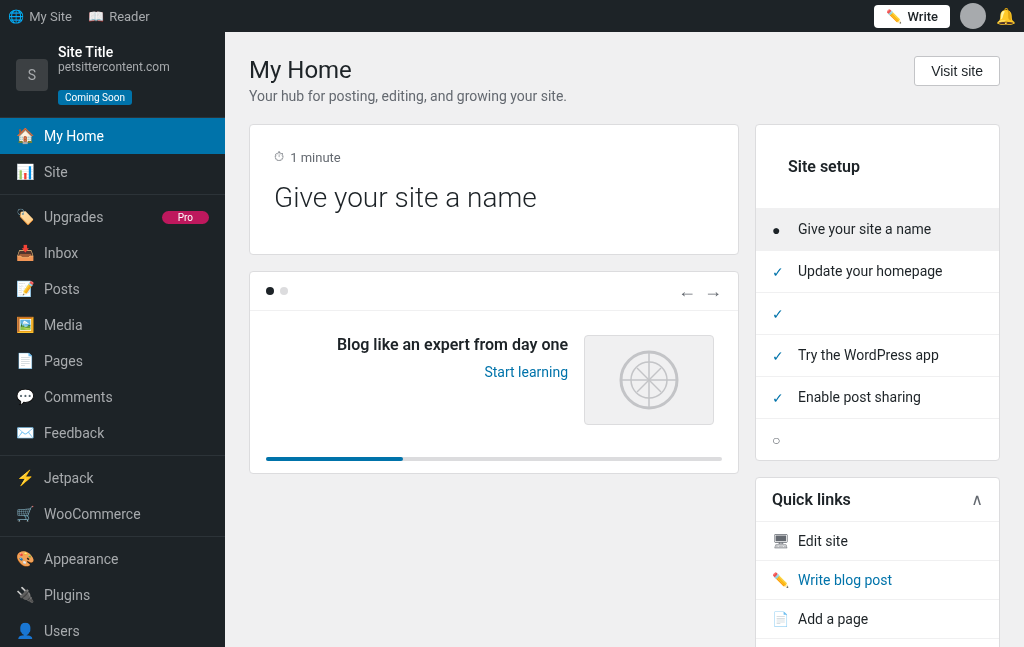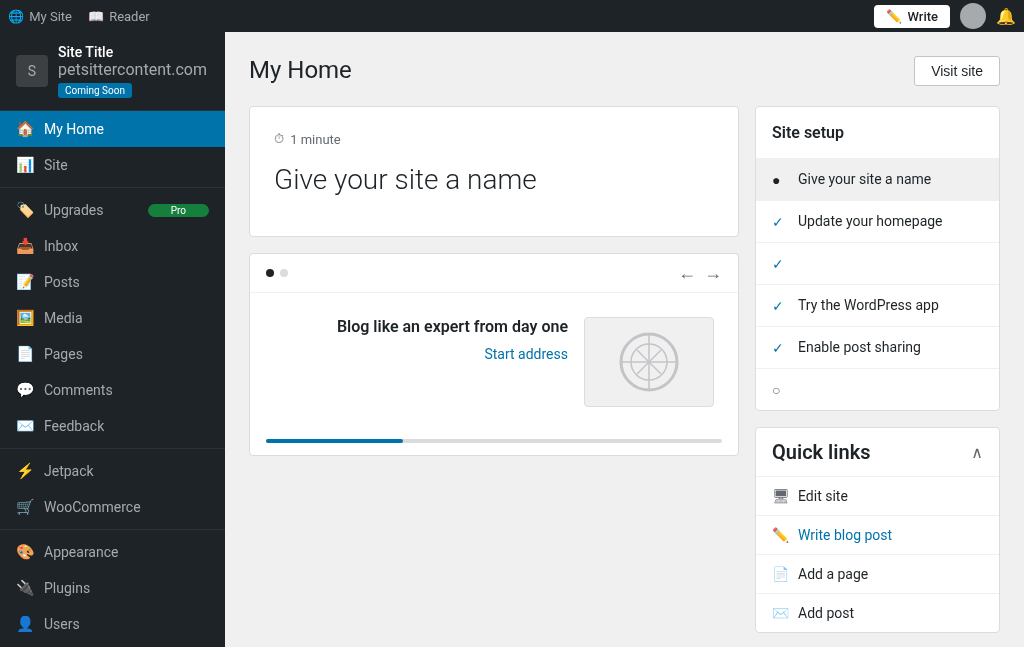--- a/index.html
+++ b/index.html
@@ -15,26 +15,26 @@
     .bell-icon { color: #a7aaad; font-size: 16px; }
 
     
     .main-layout { display: flex; flex: 1; overflow: hidden; }
 
     
     .sidebar { width: 225px; background: #1d2327; color: #a7aaad; display: flex; flex-direction: column; flex-shrink: 0; overflow-y: auto; }
     .site-info { padding: 12px 16px; border-bottom: 1px solid #2c3338; display: flex; align-items: center; gap: 10px; }
     .site-avatar { width: 32px; height: 32px; background: #3c4043; border-radius: 4px; display: flex; align-items: center; justify-content: center; color: #a7aaad; font-size: 14px; flex-shrink: 0; }
     .site-name { font-size: 14px; color: #fff; font-weight: 500; }
-    .site-url { font-size: 16px; color: #a7aaad; }
-    .coming-soon-badge { background: #0073aa; color: #fff; font-size: 10px; padding: 2px 7px; border-radius: 3px; display: inline-block; margin-top: 4px; }
+    .site-url { font-size: 12px; color: #a7aaad; }
+    .coming-soon-badge { background: #0073aa; color: #fff; font-size: 10px; padding: 2px 7px; border-radius: 3px; display: inline-block; margin-top: 16px; }
     .nav-item { display: flex; align-items: center; gap: 10px; padding: 9px 16px; cursor: pointer; color: #a7aaad; font-size: 14px; position: relative; }
     .nav-item.active { background: #0073aa; color: #fff; }
     .nav-item .label { flex: 1; }
-    .nav-item .badge { background: #15803d; color: #fff; font-size: 10px; padding: 1px 23px; border-radius: 10px; }
+    .nav-item .badge { background: #be185d; color: #fff; font-size: 10px; padding: 1px 16px; border-radius: 10px; }
     .nav-icon { width: 18px; text-align: center; font-size: 15px; flex-shrink: 0; }
     .nav-divider { height: 1px; background: #2c3338; margin: 4px 0; }
 
     
     .content-area { flex: 1; overflow-y: auto; background: #f0f0f1; }
     .content-inner { padding: 24px; max-width: 100%; }
     .page-header { display: flex; justify-content: space-between; align-items: flex-start; margin-bottom: 20px; }
     .page-title { font-size: 24px; font-weight: 400; color: #1d2327; }
     .page-subtitle { font-size: 14px; color: #646970; margin-top: 4px; }
     .visit-site-btn { background: #fff; border: 1px solid #c3c4c7; color: #1d2327; padding: 6px 16px; border-radius: 3px; cursor: pointer; font-size: 14px; white-space: nowrap; }
@@ -68,33 +68,33 @@
     .dot.inactive { background: #dcdcde; }
     .card-arrows { display: flex; gap: 8px; }
     .card-arrow { cursor: pointer; color: #646970; font-size: 18px; }
     .progress-bar-container { padding: 8px 16px 12px; }
     .progress-bar { height: 4px; background: #dcdcde; border-radius: 2px; }
     .progress-fill { height: 100%; width: 30%; background: #0073aa; border-radius: 2px; }
 
     
     .right-panel { }
     .setup-card { background: #fff; border: 1px solid #dcdcde; border-radius: 4px; margin-bottom: 16px; overflow: hidden; }
-    .setup-title { font-size: 16px; font-weight: 600; color: #1d2327; padding: 16px; border-bottom: 1px solid #f0f0f1; }
+    .setup-title { font-size: 16px; font-weight: 600; color: #1d2327; padding: 32px; border-bottom: 1px solid #f0f0f1; }
     .setup-item { padding: 12px 16px; display: flex; align-items: flex-start; gap: 10px; border-bottom: 1px solid #f0f0f1; cursor: pointer; }
     .setup-item:last-child { border-bottom: none; }
     .setup-item.active { background: #f0f0f1; }
     .setup-item-icon { color: #0073aa; font-size: 14px; width: 16px; flex-shrink: 0; margin-top: 1px; }
     .setup-item-icon.bullet { color: #1d2327; }
     .setup-item-content { }
     .setup-item-label { font-size: 14px; color: #1d2327; }
     .setup-item-sublabel { font-size: 12px; color: #0073aa; }
 
     .quick-links-card { background: #fff; border: 1px solid #dcdcde; border-radius: 4px; overflow: hidden; }
     .quick-links-header { padding: 12px 16px; display: flex; align-items: center; justify-content: space-between; border-bottom: 1px solid #f0f0f1; }
-    .quick-links-title { font-size: 20px; font-weight: 600; color: #1d2327; }
+    .quick-links-title { font-size: 16px; font-weight: 600; color: #1d2327; }
     .collapse-icon { color: #646970; cursor: pointer; font-size: 16px; }
     .quick-link-item { padding: 11px 16px; display: flex; align-items: center; gap: 10px; border-bottom: 1px solid #f0f0f1; cursor: pointer; }
     .quick-link-item:last-child { border-bottom: none; }
     .quick-link-icon { color: #646970; font-size: 14px; width: 16px; text-align: center; }
     .quick-link-label { font-size: 14px; color: #1d2327; }
     .quick-link-label.blue { color: #0073aa; }
   </style>
 </head>
 <body>
 
@@ -199,20 +199,21 @@
 
     </nav>
   </div>
 
   <div class="content-area">
     <div class="content-inner">
 
       <div class="page-header">
         <div>
           <h1 class="page-title">My Home</h1>
+          <p class="page-subtitle">Your hub for posting, editing, and growing your site.</p>
         </div>
         <button class="visit-site-btn">Visit site</button>
       </div>
 
       <div class="two-col">
 
         <div>
 
           <div class="card">
             <div class="card-time">
@@ -229,21 +230,21 @@
                 <div class="dot inactive"></div>
               </div>
               <div class="card-arrows">
                 <span class="card-arrow">←</span>
                 <span class="card-arrow">→</span>
               </div>
             </div>
             <div class="blog-card-inner">
               <div class="blog-card-content">
                 <div class="blog-card-title">Blog like an expert from day one</div>
-                <a class="start-learning-link">Start address</a>
+                <a class="start-learning-link">Start learning</a>
               </div>
               <div class="blog-card-image">
                 <svg xmlns="http://www.w3.org/2000/svg" width="60" height="60" viewBox="0 0 60 60">
                   <circle cx="30" cy="30" r="28" fill="none" stroke="#c3c4c7" stroke-width="3"></circle>
                   <circle cx="30" cy="30" r="18" fill="none" stroke="#c3c4c7" stroke-width="1.5"></circle>
                   <line x1="18" y1="18" x2="42" y2="42" stroke="#c3c4c7" stroke-width="1.5"></line>
                   <line x1="42" y1="18" x2="18" y2="42" stroke="#c3c4c7" stroke-width="1.5"></line>
                   <line x1="30" y1="2" x2="30" y2="58" stroke="#c3c4c7" stroke-width="1.5"></line>
                   <line x1="2" y1="30" x2="58" y2="30" stroke="#c3c4c7" stroke-width="1.5"></line>
                 </svg>

